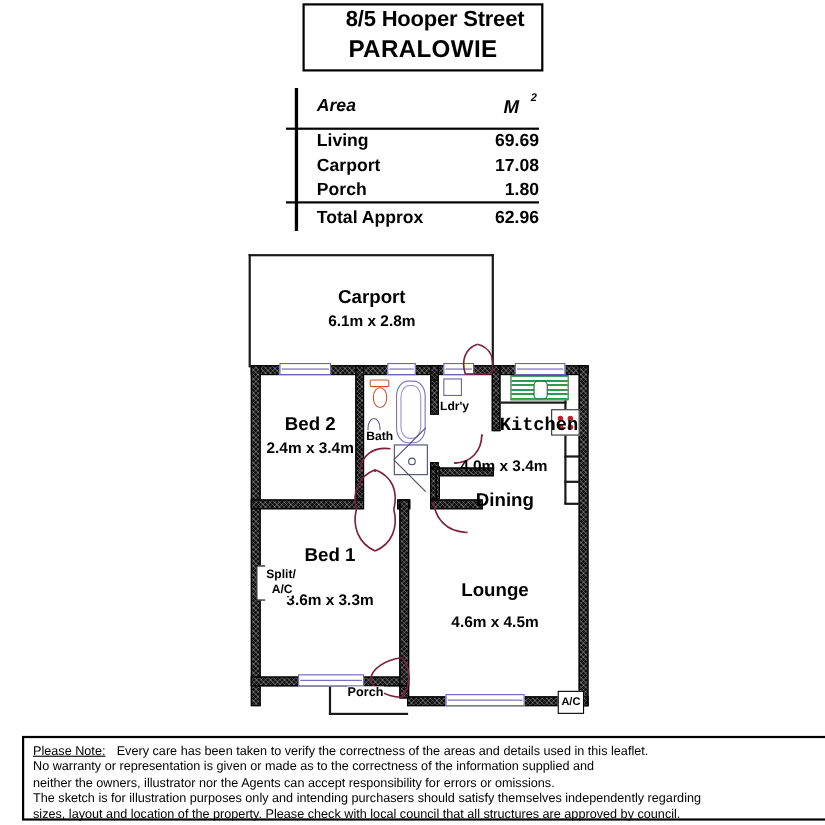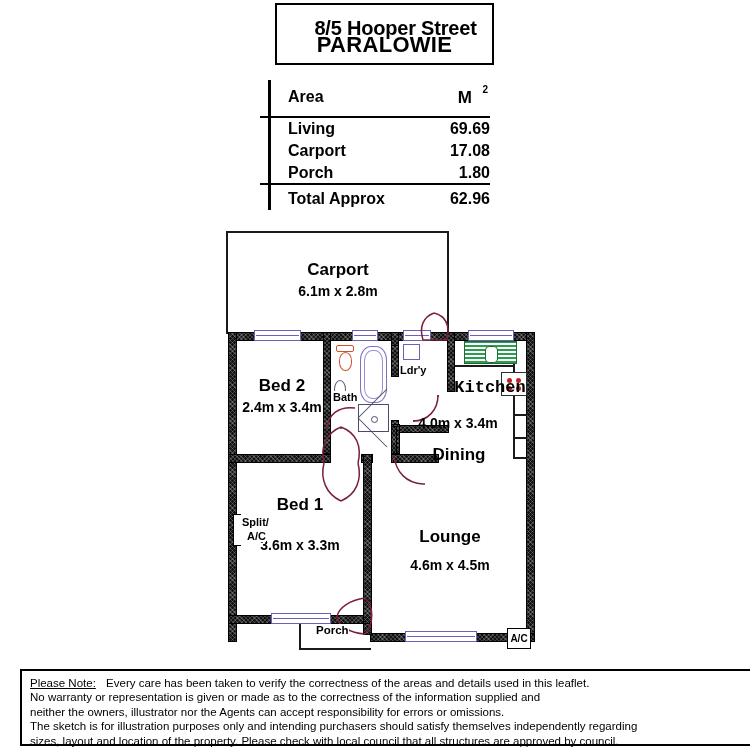--- a/index.html
+++ b/index.html
@@ -3,35 +3,35 @@
 <meta charset="utf-8">
 <title>Floor Plan</title>
 <style>
   html,body{margin:0;padding:0;background:#ffffff;}
   body{width:750px;height:750px;position:relative;overflow:hidden;
        font-family:"Liberation Sans","DejaVu Sans",sans-serif;color:#000;}
 
   
   #title-block{position:absolute;left:275px;top:3px;width:215px;height:58px;
                border:2px solid #000;background:#fff;}
-  #title-line1{position:absolute;left:0;top:12px;width:237px;text-align:center;
+  #title-line1{position:absolute;left:0;top:2px;width:237px;text-align:center;
                font-size:20px;font-weight:bold;letter-spacing:-.2px;}
   #title-line2{position:absolute;left:0;top:27px;width:215px;text-align:center;
                font-size:22px;font-weight:bold;letter-spacing:.3px;}
 
   
   #area-table{position:absolute;left:268px;top:78px;width:222px;height:134px;}
   #area-vrule{position:absolute;left:0px;top:2px;width:3px;height:130px;background:#000;}
   .area-hrule{position:absolute;left:-8px;width:230px;height:2px;background:#000;}
   #area-rule-top{top:38px;}
   #area-rule-bot{top:105px;}
   .area-row{position:absolute;left:20px;width:202px;height:22px;font-size:16px;font-weight:bold;}
   .area-label{position:absolute;left:0;top:0;}
   .area-value{position:absolute;right:0;top:0;text-align:right;}
-  #area-head{top:10px;}
+  #area-head{top:10px;font-style:italic;}
   #area-head .area-value{right:18px;font-size:17px;}
   #area-sup{position:absolute;right:2px;top:-4px;font-size:10px;font-weight:bold;}
   #row-living{top:42px;}
   #row-carport{top:64px;}
   #row-porch{top:86px;}
   #row-total{top:112px;}
 
   
   #plan{position:absolute;left:0;top:0;width:750px;height:660px;}
 

